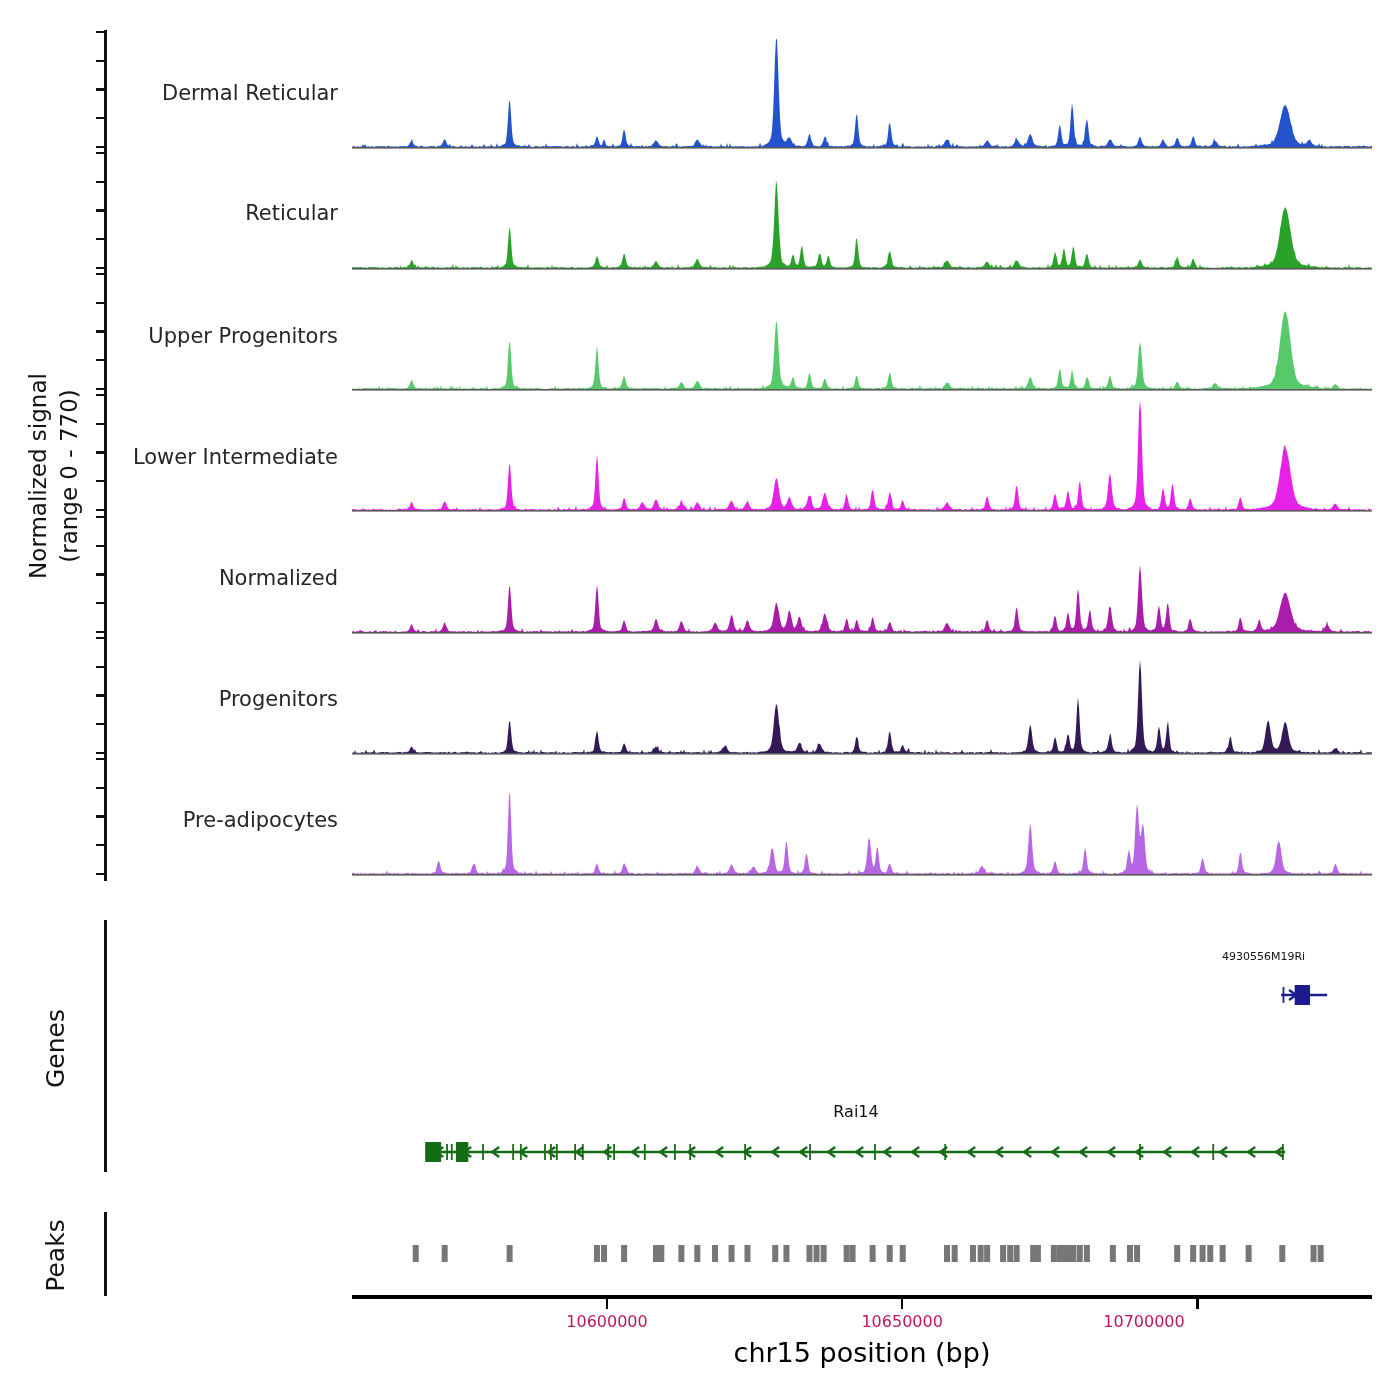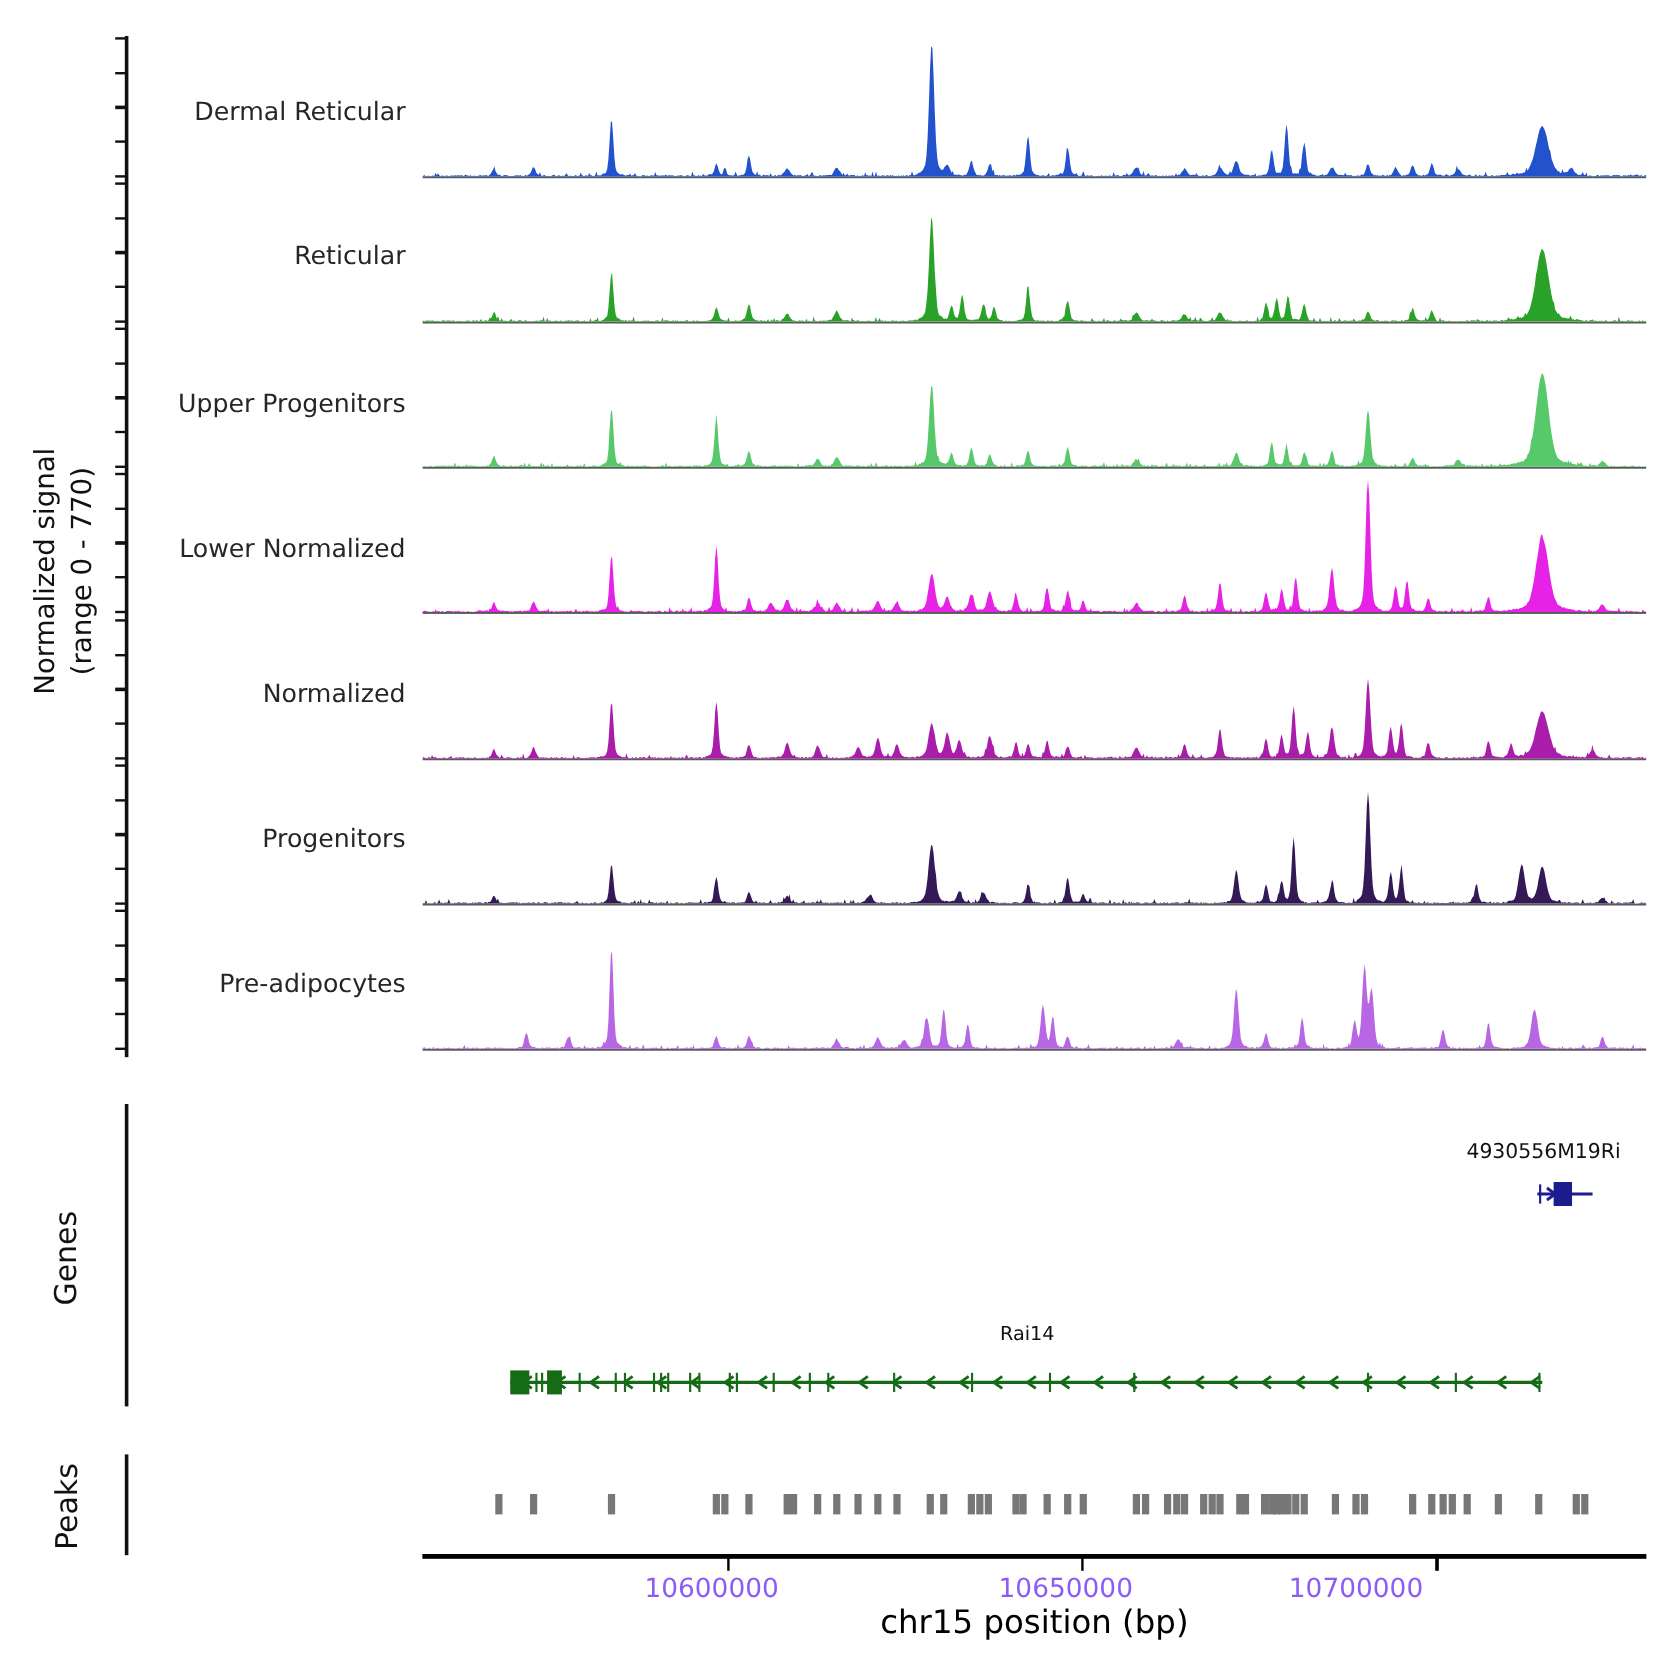--- a/index.html
+++ b/index.html
@@ -11,27 +11,27 @@
   .rot{transform:rotate(-90deg);transform-origin:center center;}
   #ylabel{position:absolute;left:-152px;top:441px;width:420px;height:70px;
        text-align:center;font-size:23px;line-height:31px;color:#111;}
   #genes-label{position:absolute;left:-75px;top:1034px;width:260px;text-align:center;
        font-size:25px;color:#111;}
   #peaks-label{position:absolute;left:-37px;top:1241px;width:185px;text-align:center;
        font-size:25px;color:#111;}
   .vaxis{position:absolute;background:#111;width:3px;}
   .ytick{position:absolute;left:96px;width:9px;height:2.4px;background:#111;}
   .track-svg{position:absolute;left:352px;width:1020px;height:116px;}
-  #gene-name-1{position:absolute;left:1222px;top:950px;font-size:17px;color:#111;white-space:nowrap;}
+  #gene-name-1{position:absolute;left:1222px;top:950px;font-size:11px;color:#111;white-space:nowrap;}
   #gene-name-2{position:absolute;left:796px;top:1102px;width:120px;text-align:center;
        font-size:16px;color:#111;}
   #xaxis-line{position:absolute;left:352px;top:1295px;width:1020px;height:3.5px;background:#000;}
   .xtick{position:absolute;top:1298px;width:2.6px;height:11px;background:#000;}
-  .xtick-label{position:absolute;top:1312px;width:140px;
-       font-size:22px;color:#8b5cf6;}
+  .xtick-label{position:absolute;top:1312px;width:140px;text-align:center;
+       font-size:16px;color:#be185d;}
   #xlabel{position:absolute;left:612px;top:1337px;width:500px;text-align:center;
        font-size:27px;color:#000;}
 </style>
 </head>
 <body>
 
 <div id="ylabel" class="rot">
   <div>Normalized signal</div>
   <div>(range 0 - 770)</div>
 </div>
@@ -71,21 +71,21 @@
     <div class="ytick" style="top: 872.8px;"></div>
     <div class="ytick" style="top: 844.1px;"></div>
     <div class="ytick" style="top: 815.4px;"></div>
     <div class="ytick" style="top: 786.7px;"></div>
     <div class="ytick" style="top: 758px;"></div>
   </div>
 
 <div class="track-label" style="top:81px;">Dermal Reticular</div>
 <div class="track-label" style="top:201px;">Reticular</div>
 <div class="track-label" style="top:324px;">Upper Progenitors</div>
-<div class="track-label" style="top:445px;">Lower Normalized</div>
+<div class="track-label" style="top:445px;">Lower Intermediate</div>
 <div class="track-label" style="top:566px;">Normalized</div>
 <div class="track-label" style="top:687px;">Progenitors</div>
 <div class="track-label" style="top:808px;">Pre-adipocytes</div>
 
 <svg class="track-svg" style="top:33px;" viewBox="0 0 1020 116">
     <rect x="0" y="114" width="1020" height="1.6" fill="#5a5a5a"></rect>
     <path d="M0,114L0,114.0L1,113.2L2,113.0L3,113.8L4,114.0L5,113.2L6,113.6L7,114.0L8,113.2L9,113.5L10,113.4L11,110.9L12,113.0L13,111.3L14,112.8L15,114.0L16,113.2L17,113.4L18,113.4L19,114.0L20,113.0L21,113.5L22,113.9L23,113.8L24,113.1L25,113.5L26,113.2L27,113.3L28,113.0L29,113.4L30,112.9L31,113.2L32,113.3L33,112.9L34,113.9L35,113.3L36,112.7L37,113.1L38,113.3L39,113.9L40,112.9L41,113.8L42,113.7L43,113.3L44,113.6L45,113.8L46,113.4L47,113.4L48,112.9L49,113.2L50,113.4L51,113.0L52,113.3L53,112.9L54,113.2L55,113.6L56,112.6L57,111.8L58,109.7L59,108.3L60,105.6L61,109.9L62,111.3L63,112.8L64,112.4L65,113.0L66,113.6L67,113.7L68,112.9L69,113.1L70,112.8L71,113.3L72,113.7L73,113.6L74,113.8L75,113.7L76,113.7L77,113.2L78,113.2L79,112.8L80,113.4L81,113.0L82,113.0L83,113.7L84,113.9L85,113.4L86,112.6L87,113.6L88,112.6L89,112.4L90,111.1L91,109.0L92,106.4L93,106.6L94,108.0L95,111.2L96,111.9L97,112.6L98,110.4L99,113.5L100,113.5L101,113.0L102,112.8L103,113.8L104,113.4L105,113.9L106,113.8L107,113.8L108,113.3L109,112.9L110,112.6L111,113.7L112,114.0L113,113.3L114,113.0L115,113.7L116,113.7L117,113.3L118,113.9L119,112.8L120,111.2L121,112.8L122,113.8L123,113.5L124,113.4L125,113.8L126,113.9L127,113.3L128,112.9L129,113.8L130,113.5L131,113.2L132,110.7L133,113.1L134,113.5L135,114.0L136,112.8L137,113.4L138,113.5L139,111.1L140,113.0L141,113.1L142,113.9L143,113.8L144,113.0L145,110.0L146,113.3L147,113.2L148,113.0L149,113.2L150,111.8L151,111.5L152,111.5L153,110.8L154,107.9L155,99.8L156,84.6L157,68.7L158,68.0L159,81.7L160,98.2L161,107.1L162,110.2L163,110.9L164,111.9L165,112.5L166,112.2L167,112.3L168,112.8L169,113.2L170,113.3L171,112.9L172,112.9L173,111.5L174,113.4L175,113.0L176,113.1L177,111.1L178,112.9L179,113.9L180,113.6L181,114.0L182,114.0L183,113.0L184,113.1L185,112.9L186,113.8L187,113.3L188,113.5L189,113.9L190,113.3L191,113.1L192,113.3L193,113.5L194,110.2L195,113.1L196,113.1L197,113.5L198,113.2L199,113.5L200,113.0L201,113.3L202,113.3L203,112.4L204,113.6L205,113.1L206,113.1L207,113.3L208,113.1L209,113.3L210,113.7L211,113.5L212,113.9L213,113.1L214,113.5L215,113.0L216,113.0L217,113.4L218,114.0L219,113.6L220,113.2L221,113.1L222,113.2L223,113.9L224,113.5L225,110.0L226,113.1L227,113.3L228,113.9L229,113.7L230,112.9L231,113.6L232,113.3L233,113.6L234,111.7L235,113.3L236,113.2L237,113.4L238,112.9L239,111.9L240,112.2L241,112.3L242,111.3L243,109.3L244,105.3L245,103.1L246,105.4L247,108.8L248,111.4L249,112.2L250,111.9L251,108.3L252,106.5L253,108.1L254,111.7L255,112.8L256,113.1L257,113.0L258,113.2L259,113.2L260,112.8L261,110.0L262,112.7L263,113.7L264,113.1L265,113.3L266,112.5L267,112.8L268,112.3L269,110.7L270,106.8L271,99.5L272,96.6L273,99.1L274,105.3L275,110.2L276,111.4L277,112.5L278,112.6L279,109.8L280,113.1L281,112.5L282,113.5L283,113.7L284,112.7L285,112.9L286,113.2L287,112.9L288,113.0L289,113.7L290,111.4L291,113.1L292,113.9L293,113.6L294,112.7L295,113.8L296,113.3L297,112.7L298,113.3L299,112.9L300,111.7L301,110.7L302,109.8L303,107.8L304,107.3L305,108.4L306,109.3L307,111.4L308,111.9L309,113.3L310,112.7L311,113.2L312,113.5L313,112.9L314,113.3L315,112.7L316,113.7L317,113.5L318,113.7L319,113.3L320,112.9L321,111.9L322,113.8L323,113.0L324,111.1L325,110.3L326,113.3L327,113.4L328,113.5L329,113.8L330,113.8L331,112.9L332,113.3L333,113.5L334,113.0L335,113.2L336,113.1L337,112.9L338,113.1L339,112.7L340,112.8L341,112.9L342,111.4L343,109.2L344,107.4L345,106.7L346,107.0L347,108.8L348,109.7L349,111.2L350,112.9L351,110.9L352,113.1L353,113.1L354,111.5L355,113.0L356,113.5L357,112.7L358,113.1L359,112.9L360,112.8L361,113.9L362,113.4L363,113.2L364,113.8L365,113.4L366,113.6L367,112.9L368,113.8L369,110.6L370,113.0L371,112.9L372,113.7L373,113.1L374,114.0L375,110.0L376,113.3L377,113.7L378,110.0L379,113.6L380,113.3L381,113.5L382,113.8L383,112.8L384,113.5L385,113.0L386,113.9L387,113.1L388,113.0L389,113.7L390,112.8L391,113.6L392,112.9L393,113.6L394,113.7L395,113.4L396,113.6L397,113.2L398,113.9L399,113.3L400,113.7L401,113.1L402,113.9L403,113.0L404,113.0L405,113.9L406,112.9L407,113.1L408,109.5L409,112.6L410,113.2L411,112.4L412,112.5L413,111.4L414,110.9L415,110.8L416,109.6L417,108.9L418,106.6L419,104.6L420,97.2L421,81.5L422,55.6L423,25.0L424,5.5L425,7.0L426,30.9L427,60.8L428,85.0L429,98.2L430,104.5L431,106.5L432,108.0L433,108.6L434,108.2L435,106.3L436,105.1L437,104.3L438,104.5L439,106.3L440,108.7L441,110.9L442,109.4L443,112.6L444,112.6L445,112.7L446,112.9L447,112.2L448,113.1L449,112.9L450,113.5L451,113.1L452,112.7L453,112.9L454,111.1L455,108.9L456,105.2L457,101.4L458,101.1L459,105.9L460,109.0L461,111.2L462,113.0L463,112.6L464,113.3L465,112.7L466,113.5L467,113.2L468,113.3L469,112.4L470,110.8L471,108.7L472,105.0L473,103.6L474,104.2L475,109.8L476,108.2L477,113.1L478,112.9L479,112.6L480,113.5L481,112.8L482,113.5L483,113.3L484,113.0L485,112.9L486,113.8L487,113.1L488,113.6L489,113.1L490,113.1L491,113.7L492,113.3L493,112.7L494,113.5L495,112.6L496,112.6L497,112.8L498,112.5L499,112.2L500,110.9L501,110.2L502,104.4L503,94.8L504,83.7L505,80.8L506,90.0L507,101.7L508,109.0L509,110.5L510,112.1L511,112.2L512,113.0L513,112.6L514,113.5L515,113.5L516,113.4L517,113.1L518,113.2L519,113.6L520,113.4L521,112.9L522,111.1L523,113.9L524,113.5L525,113.1L526,113.1L527,113.5L528,112.6L529,112.8L530,112.5L531,111.9L532,110.7L533,112.3L534,111.0L535,107.9L536,100.6L537,90.6L538,90.8L539,96.2L540,104.5L541,109.8L542,111.3L543,112.0L544,112.2L545,111.2L546,112.8L547,113.7L548,113.5L549,113.7L550,111.3L551,109.8L552,113.2L553,113.6L554,113.0L555,113.3L556,113.6L557,113.1L558,113.3L559,113.7L560,114.0L561,113.8L562,113.8L563,113.6L564,113.5L565,113.8L566,112.8L567,113.8L568,113.4L569,113.6L570,113.3L571,113.9L572,113.5L573,113.1L574,113.8L575,113.7L576,110.4L577,113.0L578,113.4L579,112.9L580,113.1L581,113.8L582,113.9L583,113.7L584,112.8L585,112.6L586,113.1L587,111.1L588,112.7L589,113.3L590,112.3L591,111.8L592,110.4L593,108.3L594,107.2L595,106.8L596,106.5L597,107.5L598,110.9L599,112.4L600,112.5L601,109.6L602,113.3L603,113.3L604,112.5L605,111.2L606,112.7L607,113.6L608,113.0L609,113.4L610,113.4L611,112.9L612,113.2L613,113.9L614,113.5L615,113.7L616,113.8L617,113.1L618,113.8L619,113.5L620,113.3L621,113.8L622,113.3L623,113.4L624,113.4L625,112.8L626,113.7L627,113.3L628,111.4L629,113.2L630,112.4L631,112.9L632,111.4L633,110.0L634,109.0L635,107.1L636,107.9L637,109.6L638,111.1L639,112.2L640,113.0L641,112.9L642,112.7L643,112.6L644,113.0L645,111.1L646,112.8L647,113.6L648,113.5L649,113.9L650,113.1L651,113.4L652,113.7L653,112.9L654,113.0L655,113.8L656,113.7L657,113.4L658,113.5L659,112.6L660,112.9L661,111.7L662,110.3L663,108.0L664,103.9L665,106.6L666,107.4L667,109.3L668,110.5L669,111.5L670,112.0L671,112.9L672,112.1L673,109.6L674,111.3L675,108.7L676,105.7L677,102.4L678,101.0L679,101.9L680,103.9L681,107.9L682,110.5L683,111.4L684,112.0L685,112.7L686,112.4L687,112.8L688,112.5L689,113.1L690,113.4L691,113.0L692,112.9L693,113.0L694,111.4L695,113.9L696,113.7L697,113.1L698,113.3L699,113.3L700,112.7L701,112.6L702,112.4L703,112.4L704,111.1L705,108.5L706,101.9L707,94.2L708,91.8L709,97.7L710,104.7L711,110.0L712,111.2L713,110.9L714,110.8L715,111.1L716,109.6L717,106.1L718,95.4L719,80.0L720,70.4L721,76.7L722,92.0L723,104.3L724,106.0L725,111.2L726,111.8L727,111.2L728,111.8L729,111.4L730,112.0L731,107.7L732,107.4L733,96.6L734,89.9L735,85.7L736,91.8L737,101.7L738,109.0L739,111.0L740,110.8L741,111.8L742,112.5L743,112.6L744,112.7L745,113.7L746,113.3L747,113.4L748,113.1L749,112.9L750,112.1L751,113.3L752,113.1L753,112.7L754,112.5L755,110.7L756,109.1L757,107.2L758,106.7L759,106.6L760,108.6L761,110.5L762,111.8L763,112.7L764,112.9L765,112.7L766,112.8L767,112.8L768,113.1L769,110.8L770,112.8L771,113.1L772,113.0L773,113.0L774,112.9L775,113.7L776,113.5L777,113.6L778,113.9L779,113.0L780,113.4L781,113.4L782,113.0L783,112.3L784,113.1L785,111.1L786,108.9L787,104.8L788,103.8L789,105.4L790,109.0L791,111.3L792,112.0L793,113.2L794,112.8L795,113.2L796,113.0L797,113.5L798,113.2L799,113.7L800,112.7L801,113.0L802,113.5L803,113.7L804,112.6L805,113.7L806,112.8L807,113.1L808,111.8L809,110.0L810,107.7L811,106.0L812,107.8L813,109.7L814,111.4L815,112.4L816,113.5L817,113.4L818,112.9L819,113.4L820,112.5L821,112.6L822,112.0L823,109.9L824,106.4L825,104.9L826,105.5L827,108.4L828,111.6L829,112.1L830,113.3L831,113.0L832,113.3L833,113.6L834,112.4L835,113.2L836,113.0L837,112.5L838,112.1L839,109.6L840,106.1L841,102.9L842,104.5L843,107.8L844,111.5L845,112.3L846,113.1L847,112.5L848,112.6L849,112.7L850,113.4L851,113.2L852,113.5L853,112.0L854,112.6L855,113.1L856,113.7L857,112.8L858,112.9L859,112.2L860,111.6L861,109.6L862,105.0L863,108.1L864,108.4L865,109.6L866,111.3L867,112.5L868,112.7L869,113.1L870,113.3L871,113.2L872,112.6L873,112.7L874,113.5L875,113.8L876,113.7L877,113.5L878,111.9L879,114.0L880,113.4L881,112.9L882,113.4L883,113.5L884,113.5L885,113.0L886,110.2L887,112.8L888,113.8L889,113.6L890,113.9L891,112.9L892,113.3L893,113.6L894,113.7L895,113.1L896,113.7L897,113.0L898,113.4L899,112.8L900,112.9L901,112.8L902,112.9L903,112.6L904,110.2L905,112.4L906,112.6L907,113.1L908,111.9L909,111.8L910,111.9L911,112.4L912,110.8L913,111.5L914,111.7L915,111.3L916,111.6L917,111.0L918,111.0L919,110.1L920,106.5L921,109.2L922,107.2L923,105.3L924,102.8L925,100.4L926,97.1L927,92.3L928,87.9L929,83.7L930,78.9L931,75.2L932,73.2L933,71.8L934,72.8L935,74.8L936,77.6L937,81.2L938,86.5L939,91.1L940,93.2L941,99.4L942,101.9L943,105.0L944,107.1L945,107.8L946,109.7L947,109.6L948,110.9L949,111.2L950,107.8L951,110.7L952,110.6L953,110.4L954,110.4L955,109.0L956,107.6L957,107.3L958,106.6L959,108.3L960,110.2L961,111.2L962,111.6L963,112.8L964,112.6L965,112.8L966,112.3L967,110.2L968,112.9L969,112.9L970,110.7L971,113.6L972,113.6L973,113.1L974,113.5L975,113.8L976,113.9L977,113.6L978,113.6L979,112.7L980,113.0L981,113.9L982,113.0L983,113.5L984,113.1L985,113.2L986,113.3L987,112.8L988,113.2L989,113.0L990,113.7L991,113.7L992,113.1L993,112.8L994,113.0L995,112.9L996,113.1L997,112.9L998,113.2L999,114.0L1000,113.8L1001,112.9L1002,113.2L1003,113.3L1004,113.5L1005,112.9L1006,113.2L1007,112.3L1008,113.5L1009,113.0L1010,113.1L1011,112.9L1012,112.3L1013,112.9L1014,113.4L1015,113.2L1016,113.1L1017,113.9L1018,113.5L1019,113.1L1020,112.8L1020,114Z" fill="#2352cd"></path>
   </svg>
 <svg class="track-svg" style="top:154px;" viewBox="0 0 1020 116">
     <rect x="0" y="114" width="1020" height="1.6" fill="#5a5a5a"></rect>

